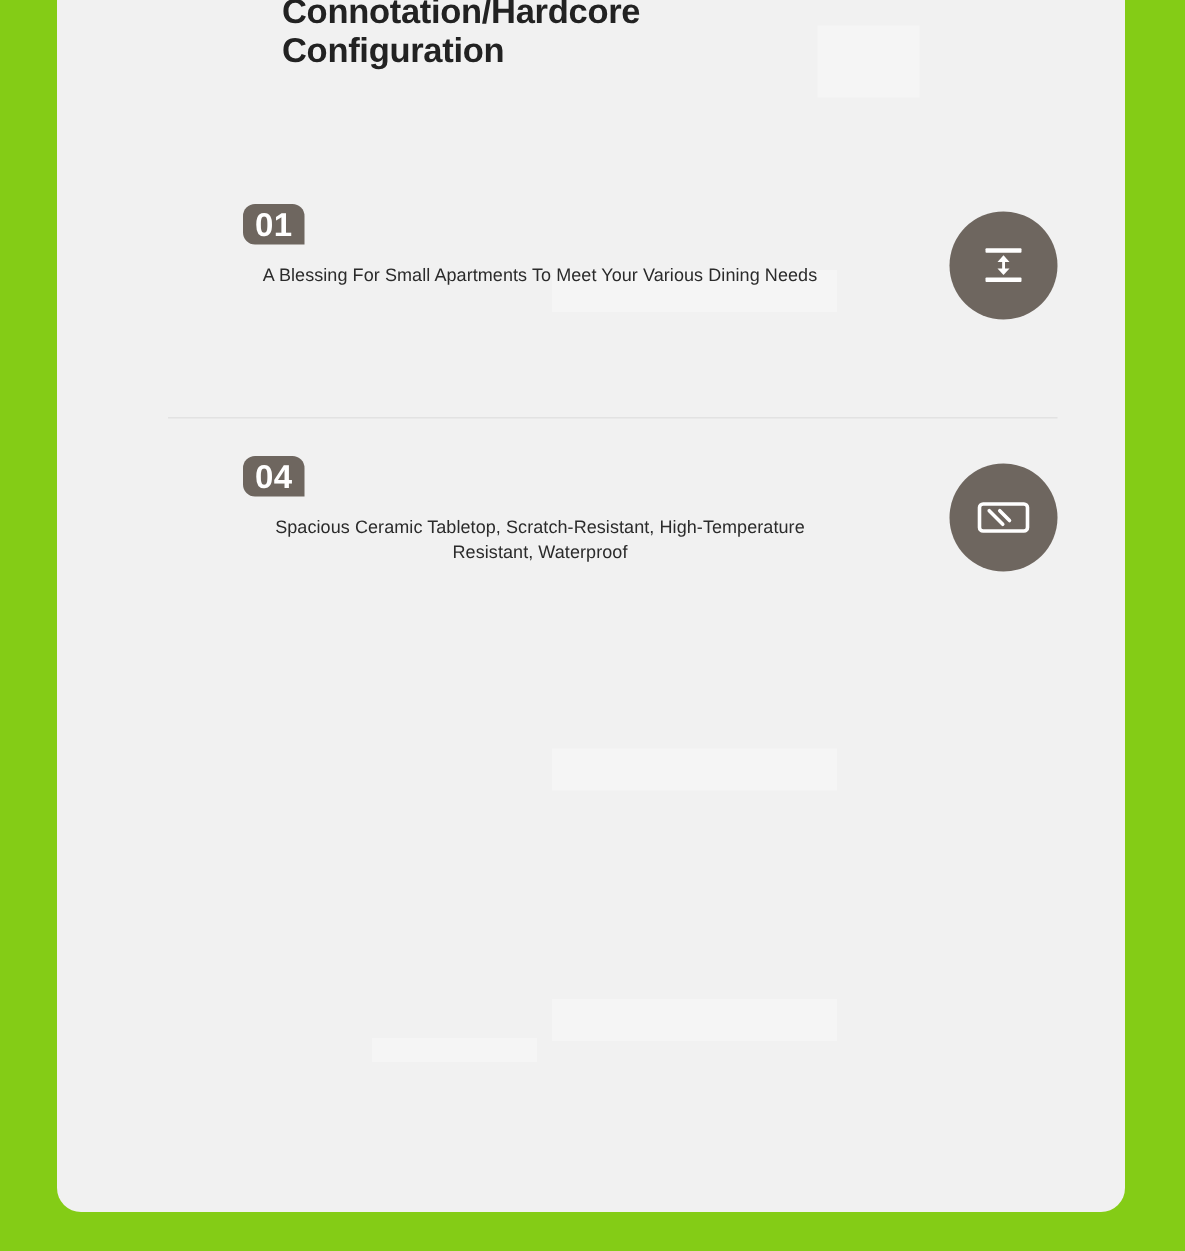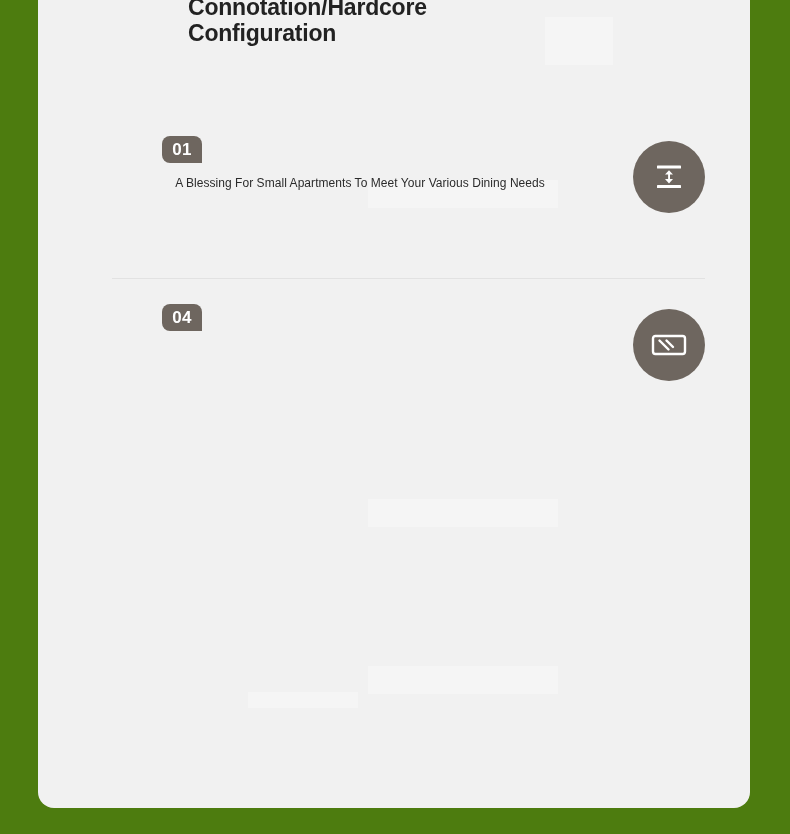--- a/index.html
+++ b/index.html
@@ -12,21 +12,21 @@
     height: 834px;
     font-family: "Liberation Sans", sans-serif;
     -webkit-font-smoothing: antialiased;
     overflow: hidden;
   }
 
   .page {
     position: relative;
     width: 790px;
     height: 834px;
-    background: #4d7c0f;
+    background: #84cc16;
   }
 
   
   .panel {
     position: absolute;
     left: 38px;
     top: -14px;
     width: 712px;
     height: 822px;
     background: #f1f1f1;
@@ -74,21 +74,21 @@
   .badge {
     position: absolute;
     left: 50px;
     top: 25px;
     min-width: 40px;
     height: 27px;
     padding: 0 8px;
     box-sizing: border-box;
     background: #6e665f;
     color: #ffffff;
-    font-size: 17px;
+    font-size: 22px;
     font-weight: 700;
     line-height: 27px;
     text-align: center;
     border-radius: 8px 8px 0 8px;
     letter-spacing: 0.3px;
   }
 
   .row-text {
     position: absolute;
     left: 48px;
@@ -144,20 +144,21 @@
               <path d="M17 10.2 L21 14.6 L13 14.6 Z" fill="#ffffff"></path>
               <path d="M17 23.4 L21 19 L13 19 Z" fill="#ffffff"></path>
             </svg>
           </span>
         </div>
       </div>
 
 
       <div class="row">
         <div class="badge">04</div>
+        <div class="row-text">Spacious Ceramic Tabletop, Scratch-Resistant, High-Temperature Resistant, Waterproof</div>
         <div class="icon-circle">
           <span>
             <svg width="40" height="32" viewBox="0 0 40 32" fill="none" stroke="#ffffff" stroke-width="2.4" stroke-linecap="round" stroke-linejoin="round">
               <rect x="4" y="7" width="32" height="18" rx="2.4"></rect>
               <path d="M10.5 11.5 L19.5 20.5"></path>
               <path d="M17.5 11.5 L24 18"></path>
             </svg>
           </span>
         </div>
       </div>

